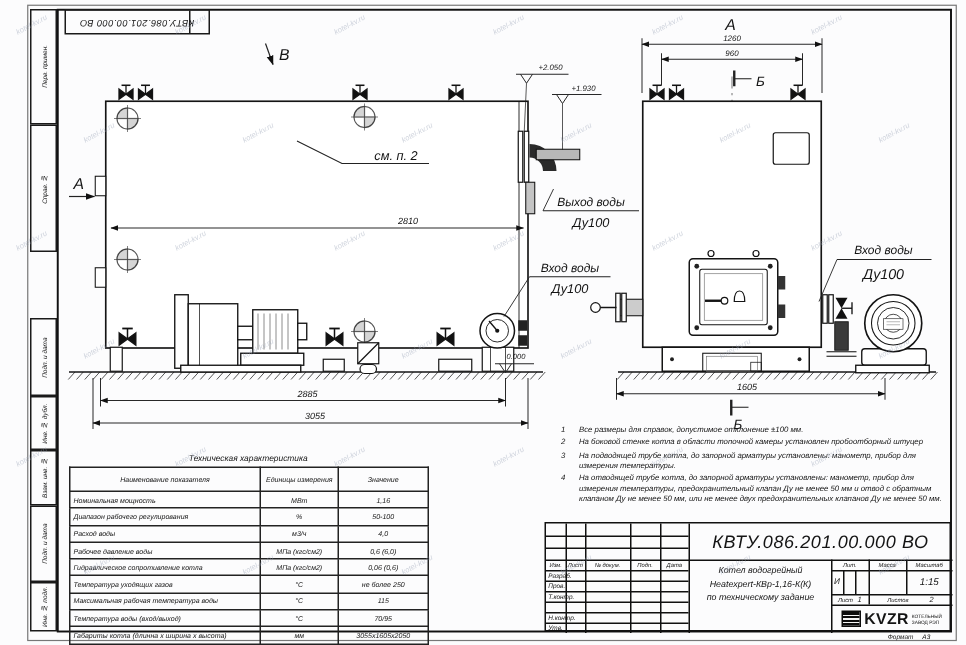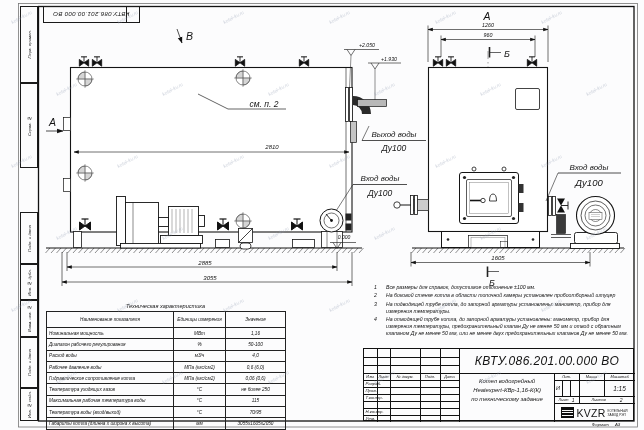--- a/index.html
+++ b/index.html
@@ -41,21 +41,21 @@
   .tb .vl{width:1px;}
   .tb .hl{height:1px;}
   .tb .cell{position:absolute;display:flex;align-items:center;justify-content:center;overflow:hidden;}
   .tb .small{font-size:3.9px;}
   .tb .sign{font-size:4.3px;justify-content:flex-start;padding-left:1.5px;}
   .tb .desig{font-size:12px;letter-spacing:.4px;white-space:nowrap;}
   .tb .name{flex-direction:column;justify-content:flex-start;padding-top:4px;font-size:5.9px;line-height:1.55;text-align:center;white-space:nowrap;}
   .tb .logo-row{gap:2px;}
   .logo-sq{width:13px;height:11px;background:repeating-linear-gradient(#0d0d0d 0 1.7px,#f5f5f5 1.7px 2.5px);
            border:1px solid #0d0d0d;box-sizing:border-box;}
-  .logo-kvzr{font-style:normal;font-weight:400;font-size:10.5px;letter-spacing:.3px;text-align:right;}
+  .logo-kvzr{font-style:normal;font-weight:700;font-size:10.5px;letter-spacing:.3px;text-align:right;}
   .company{font-size:3.2px;line-height:1.25;font-style:normal;text-align:left;}
   .fmt{position:absolute;left:578px;top:422px;width:56px;display:flex;justify-content:center;gap:6px;
        font-size:4.3px;font-style:italic;z-index:2;}
 </style>
 </head>
 <body>
 
 <div class="page">
 
   <svg class="abs" style="left:0;top:0;z-index:1" width="644" height="430" viewBox="0 0 644 430">

